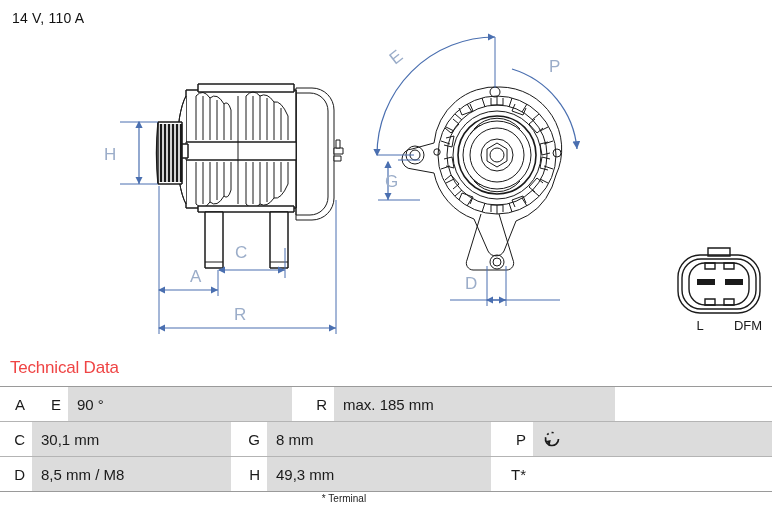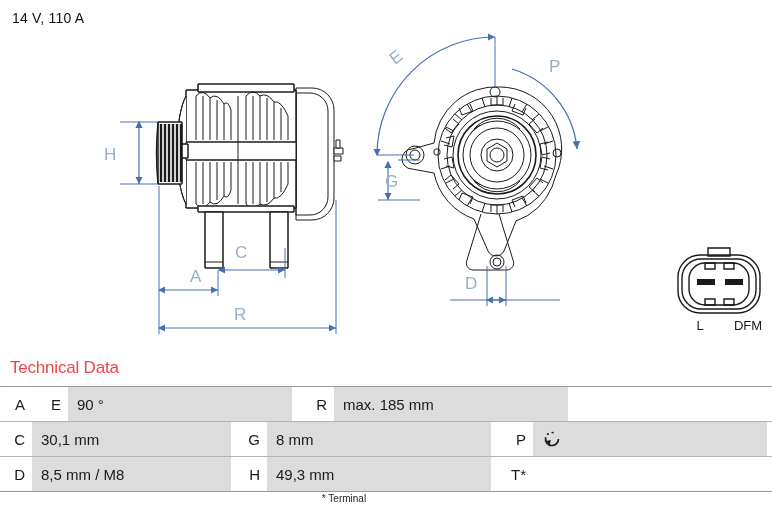--- a/index.html
+++ b/index.html
@@ -44,21 +44,21 @@
     display:flex;align-items:center;
     font-size:15px;color:#1a1a1a;background:#dcdcdc;
     padding-left:9px;box-sizing:border-box;
   }
   
   .g1 .k{width:32px;}
   .g1 .v{width:199px;}
   .g2 .k{width:36px;}
   .g2 .v{width:224px;}
   .g3 .k{width:42px;}
-  .g3 .v{width:234px;}
+  .g3 .v{width:281px;}
 
   .footnote{
     position:absolute;top:493px;left:0;width:772px;
     text-align:center;font-size:10px;color:#222;
   }
   .footnote span{position:relative;left:-42px;}
 
   .rot-icon{display:inline-block;width:22px;height:20px;}
 </style>
 </head>

